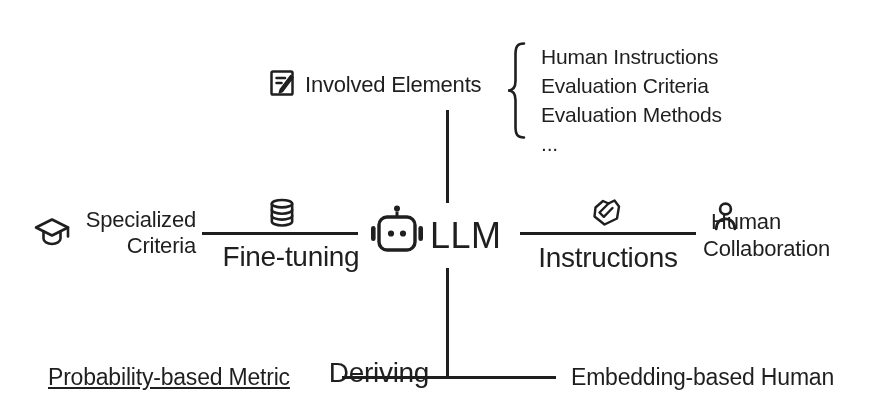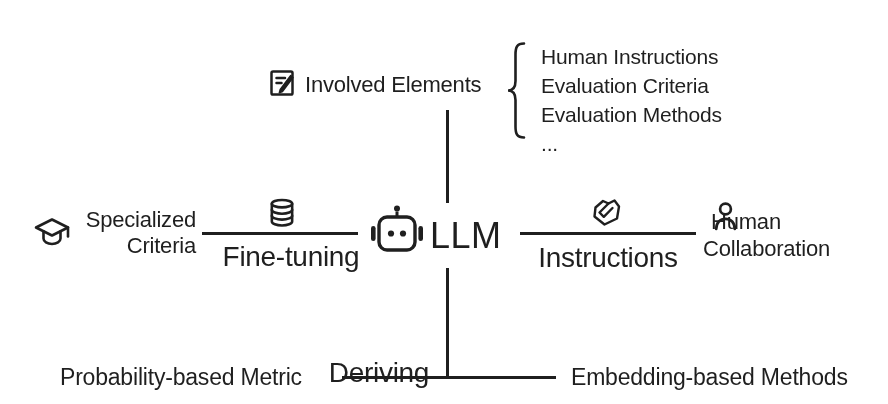--- a/index.html
+++ b/index.html
@@ -98,16 +98,16 @@
   <span class="abs icon" style="left:713px; top:201px;">
     <svg width="25" height="31" viewBox="0 0 25 31" fill="none" stroke="#1f1f1f" stroke-width="2.7" stroke-linecap="round">
       <circle cx="12.5" cy="8" r="5.4"></circle>
       <path d="M3.2 28 C3.2 21.5 7.2 17.8 12.5 17.8 C17.8 17.8 21.8 21.5 21.8 28"></path>
     </svg>
   </span>
   <div class="ent-label" style="left:711px; top:209px;">Human</div>
   <div class="ent-label" style="left:703px; top:236px;">Collaboration</div>
 
   <div class="rel-label" style="left:316px; top:309px; width:126px;margin-top:48px;">Deriving</div>
-  <div class="metric-label" style="left:60px; top:364px;">Probability-based Metric</div>
-  <div class="metric-label" style="left:571px; top:364px;">Embedding-based Methods</div>
+  <div class="metric-label" style="left:48px; top:364px;text-decoration:underline;">Probability-based Metric</div>
+  <div class="metric-label" style="left:571px; top:364px;">Embedding-based Human</div>
 
 </div>
 
 </body></html>

